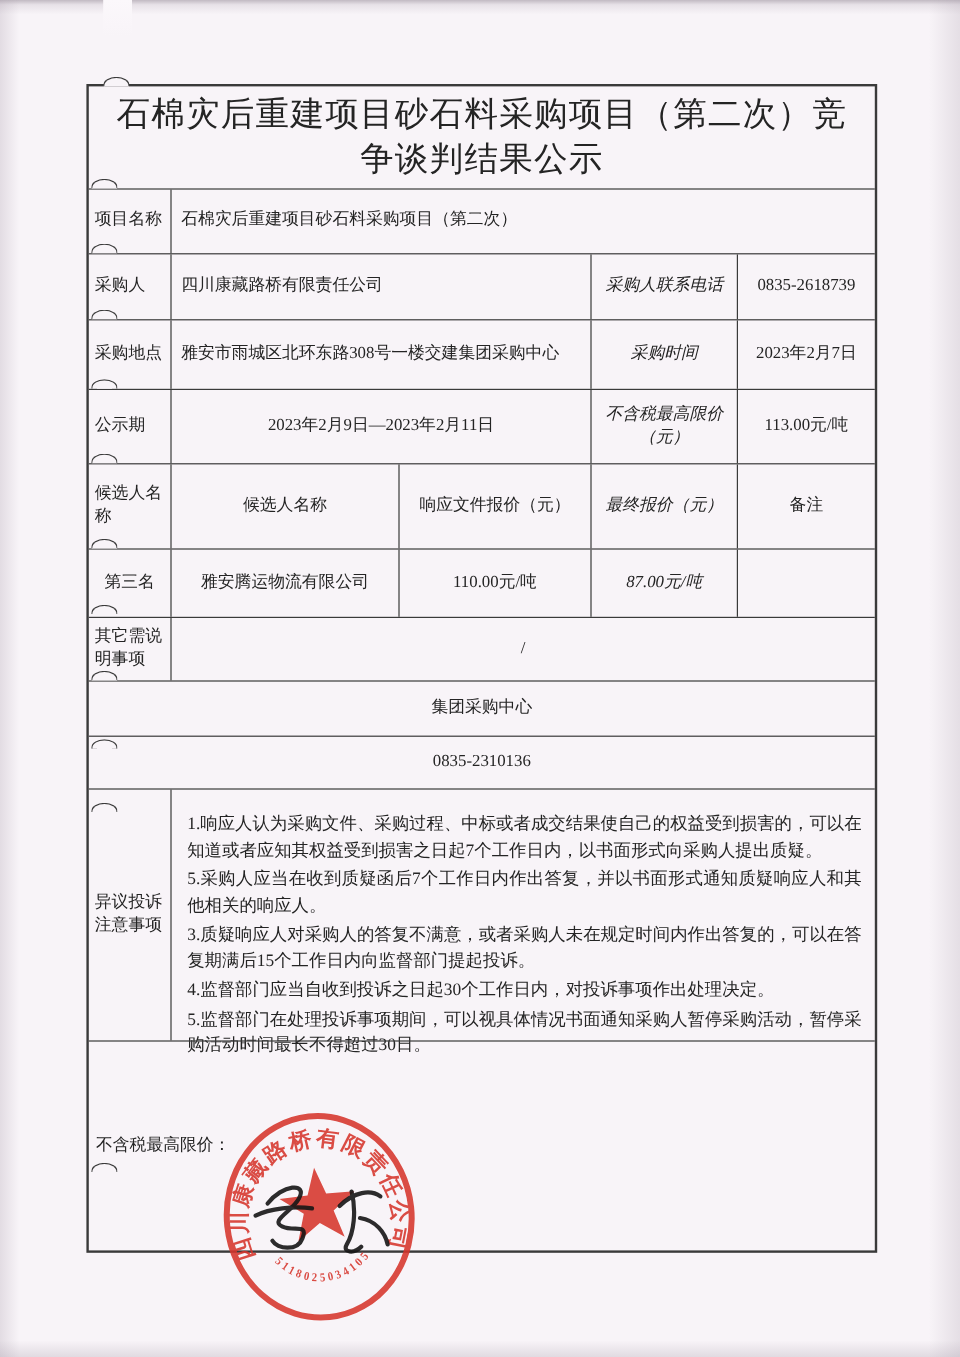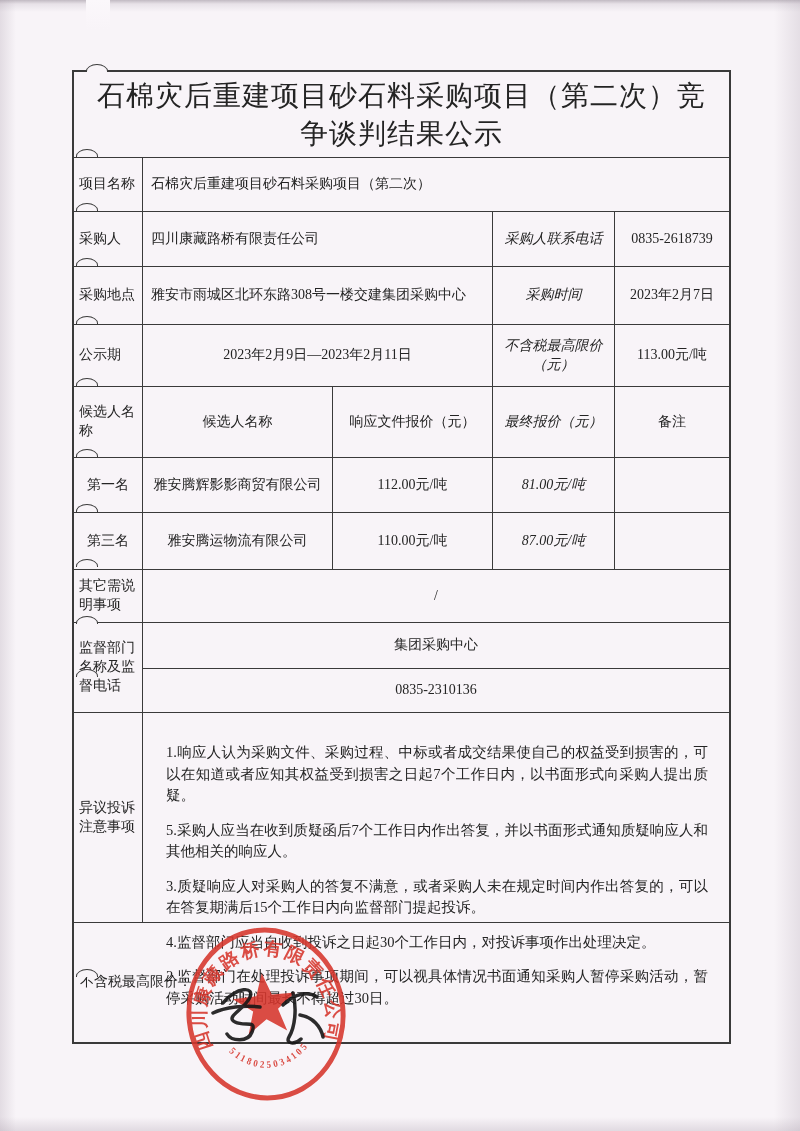--- a/index.html
+++ b/index.html
@@ -52,21 +52,21 @@
   .title-row { align-items:center; justify-content:center; }
   .title {
     width:100%; text-align:center; font-weight:normal; font-size:28px;
     letter-spacing:1px; padding:0 10px;
   }
   .stack { flex-direction:column; padding:0; align-items:stretch; display:flex; }
   .stack .sub { flex:1 1 50%; display:flex; align-items:center; justify-content:center; text-align:center; padding:2px 8px; }
   .stack .sub + .sub { border-top:1.6px solid #3a3a3a; }
 
   .objection-text { display:block; padding:16px 8px 6px 10px; font-size:14.5px; line-height:21.5px; align-items:flex-start; }
-  .objection-text p { margin:13px; text-align:justify; }
+  .objection-text p { margin:3px; text-align:justify; }
 
   .sig-row .cell { padding-left:6px; }
 
   
   .bump {
     position:absolute; width:22px; height:8px;
     background:#f8f4f8;
     border:1.6px solid #3a3a3a; border-bottom:none;
     border-radius:55% 55% 0 0 / 100% 100% 0 0;
   }
@@ -124,58 +124,50 @@
     </div>
 
     <div class="row" style="flex:0 0 71px">
       <div class="lab">候选人名称</div>
       <div class="cell w190 center">候选人名称</div>
       <div class="cell w160 center">响应文件报价（元）</div>
       <div class="cell w122 center">最终报价（元）</div>
       <div class="cell grow center">备注</div>
     </div>
 
-    <div class="row" style="flex:0 0 55px">
-      <div class="lab center">第一名</div>
-      <div class="cell w190 center">雅安腾辉影影商贸有限公司</div>
-      <div class="cell w160 center">112.00元/吨</div>
-      <div class="cell w122 center">81.00元/吨</div>
-      <div class="cell grow center"></div>
-    </div>
 
 
     <div class="row" style="flex:0 0 57px">
       <div class="lab center">第三名</div>
       <div class="cell w190 center">雅安腾运物流有限公司</div>
       <div class="cell w160 center">110.00元/吨</div>
       <div class="cell w122 center">87.00元/吨</div>
       <div class="cell grow center"></div>
     </div>
 
     <div class="row" style="flex:0 0 53px">
       <div class="lab">其它需说明事项</div>
       <div class="cell grow center">/</div>
     </div>
 
     <div class="row" style="flex:0 0 90px">
-      <div class="lab">监督部门名称及监督电话</div>
       <div class="cell grow stack">
         <div class="sub">集团采购中心</div>
         <div class="sub">0835-2310136</div>
       </div>
     </div>
 
     <div class="row" style="flex:0 0 210px">
       <div class="lab">异议投诉注意事项</div>
       <div class="cell grow objection-text">
         <p>1.响应人认为采购文件、采购过程、中标或者成交结果使自己的权益受到损害的，可以在知道或者应知其权益受到损害之日起7个工作日内，以书面形式向采购人提出质疑。</p>
         <p>5.采购人应当在收到质疑函后7个工作日内作出答复，并以书面形式通知质疑响应人和其他相关的响应人。</p>
         <p>3.质疑响应人对采购人的答复不满意，或者采购人未在规定时间内作出答复的，可以在答复期满后15个工作日内向监督部门提起投诉。</p>
         <p>4.监督部门应当自收到投诉之日起30个工作日内，对投诉事项作出处理决定。</p>
-        <p>2.监督部门在处理投诉事项期间，可以视具体情况书面通知采购人暂停采购活动，暂停采购活动时间最长不得超过30日。</p>
+        <p>5.监督部门在处理投诉事项期间，可以视具体情况书面通知采购人暂停采购活动，暂停采购活动时间最长不得超过30日。</p>
       </div>
     </div>
 
     <div class="row sig-row" style="flex:1 1 auto">
       <div class="cell grow">不含税最高限价：</div>
     </div>
 
   </div>
 
   <div class="bump" style="left:86px; top:64px;"></div>

